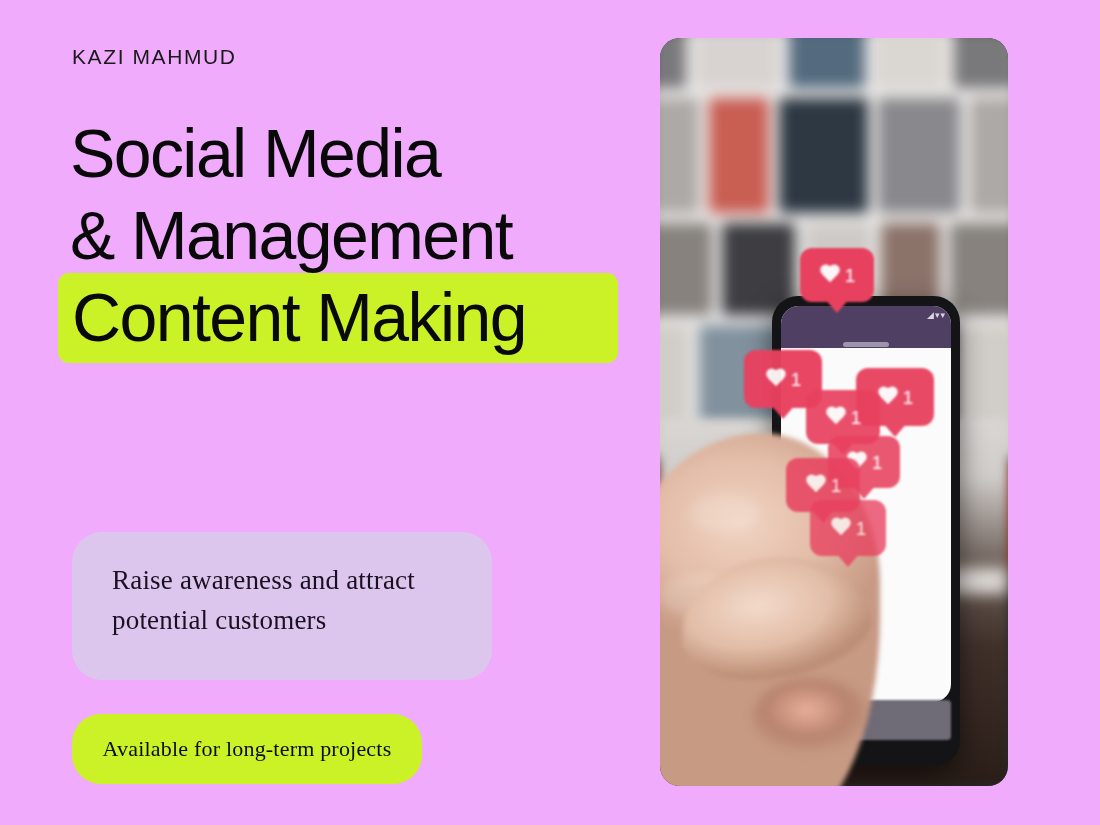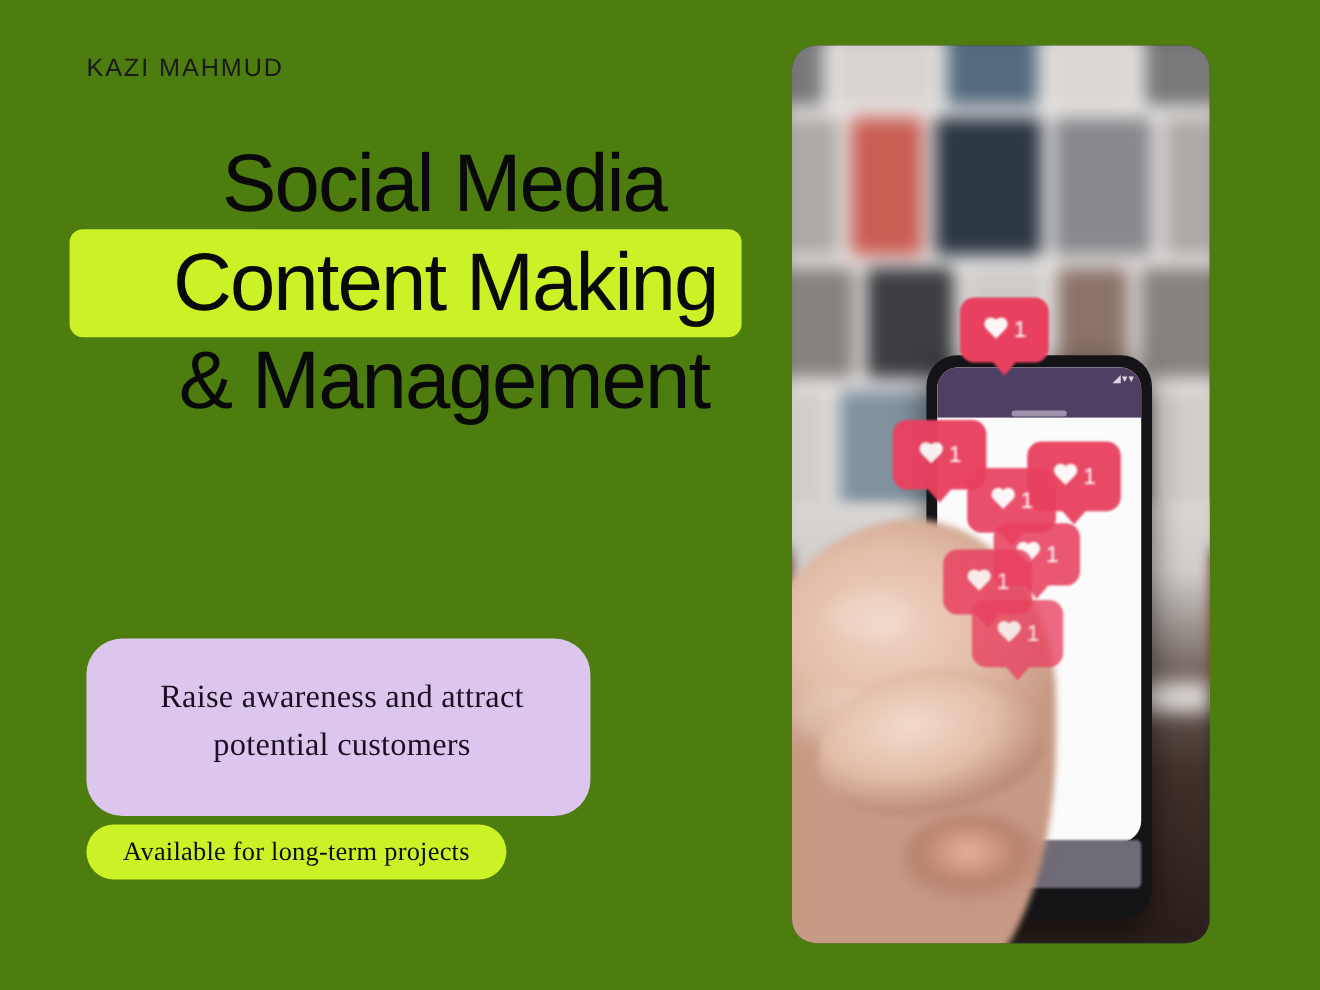--- a/index.html
+++ b/index.html
@@ -11,22 +11,21 @@
 
   body {
     background:#FDF8F0;
     font-family:"Liberation Sans", sans-serif;
     position:relative;
   }
 
   .poster {
     position:absolute;
     inset:0;
-    background:#4d7c0f;
-    text-align:center;
+    background:#f0abfc;
   }
 
   
   .left-col {
     position:absolute;
     left:72px; top:0;
     width:580px; height:825px;
   }
 
   .author-name {
@@ -105,23 +104,23 @@
     font-size:27px;
     font-weight:400;
     line-height:40px;
     letter-spacing:0.2px;
     color:#1B1022;
   }
 
   
   .lime-pill {
     position:absolute;
-    left:0px; top:687px;
+    left:0px; top:714px;
     width:350px;
-    height:46px;
+    height:70px;
     background:#CBF227;
     border-radius:29px;
     display:flex;
     align-items:center;
     justify-content:center;
   }
   .lime-pill .pill-text {
     font-family:"Liberation Serif", serif;
     font-size:22px;
     font-weight:400;
@@ -303,26 +302,26 @@
 
 <div class="poster">
 
   <div class="left-col">
 
     <div class="author-name">KAZI MAHMUD</div>
 
     <div class="headline">
       <div class="headline-line">Social Media</div>
 
+      <div class="headline-line">&amp; Management</div>
+
       <div class="headline-line hl">
         <span class="hl-bg"></span>
         <span class="hl-text">Content Making</span>
       </div>
-
-      <div class="headline-line">&amp; Management</div>
     </div>
 
 
     <div class="lavender-card">
       <div class="card-text">Raise awareness and attract potential customers</div>
     </div>
 
     <div class="lime-pill">
       <span class="pill-text">Available for long-term projects</span>
     </div>

